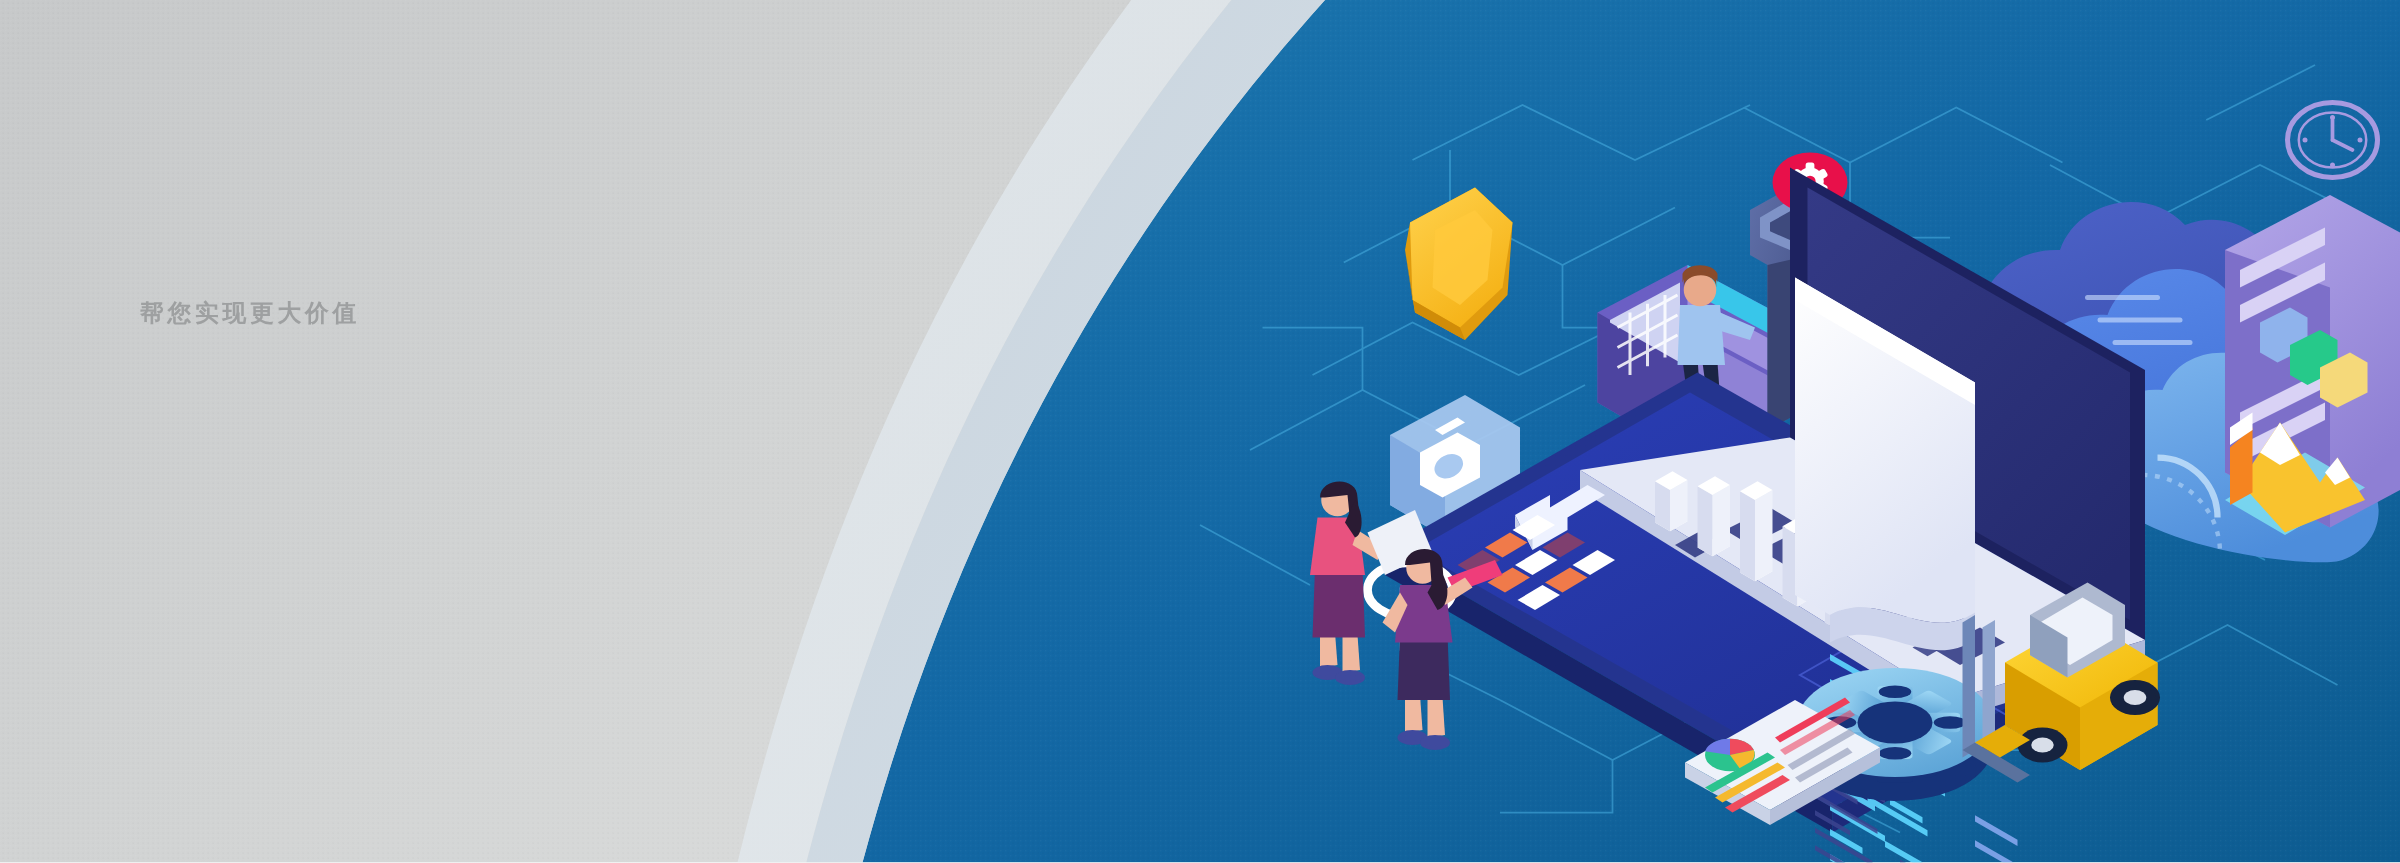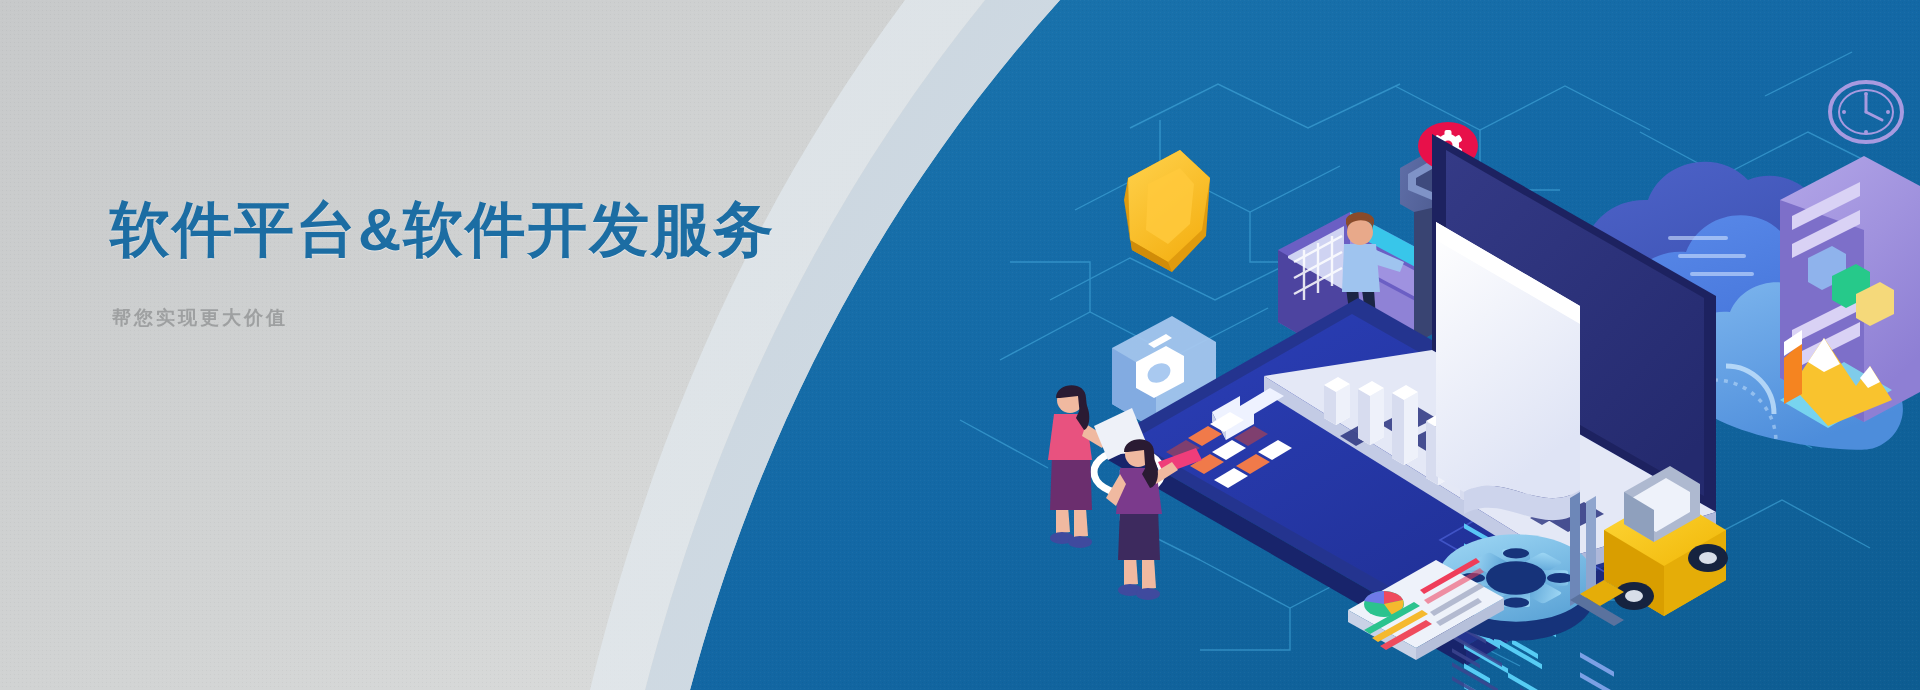--- a/index.html
+++ b/index.html
@@ -90,21 +90,20 @@
       <path d="M1120,470 L1120,520 L1200,560"></path>
       <path d="M1290,608 L1290,650 L1200,650"></path>
       <path d="M1740,320 L1830,368 L1918,320"></path>
       <path d="M1430,620 L1520,666"></path>
       <path d="M960,420 L1048,468"></path>
       <path d="M1765,96 L1852,52"></path>
     </g>
   </svg>
 
   <div id="text-block">
-    <h1 id="page-title">软件平台&amp;软件开发服务</h1>
     <p id="page-subtitle">帮您实现更大价值</p>
   </div>
 
   <div id="illustration">
   <svg class="ill-svg" viewBox="0 0 1040 690">
     <defs>
       <linearGradient id="gCloud" x1="0" y1="0" x2="0.6" y2="1">
         <stop offset="0%" stop-color="#5b8bea"></stop>
             <stop offset="100%" stop-color="#3f6fd6"></stop>
       </linearGradient>

